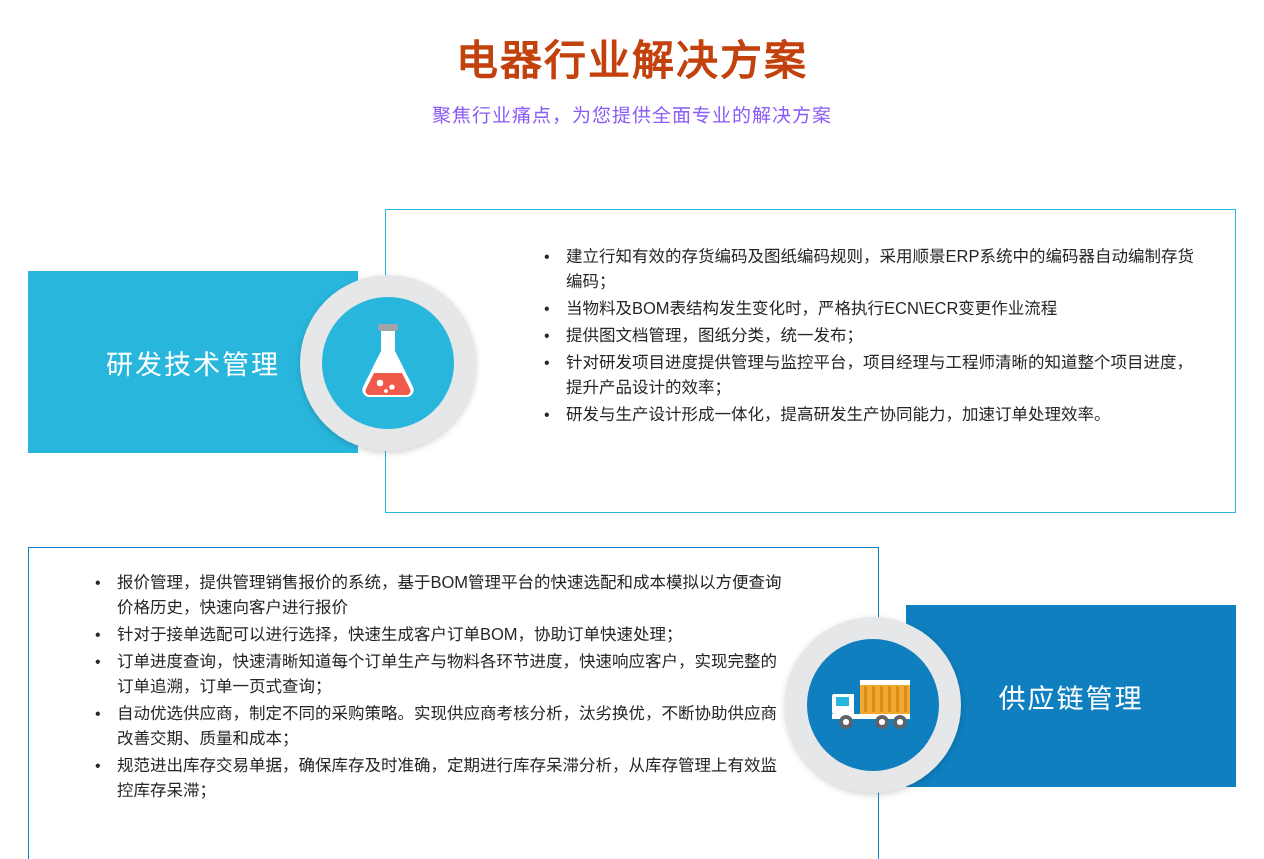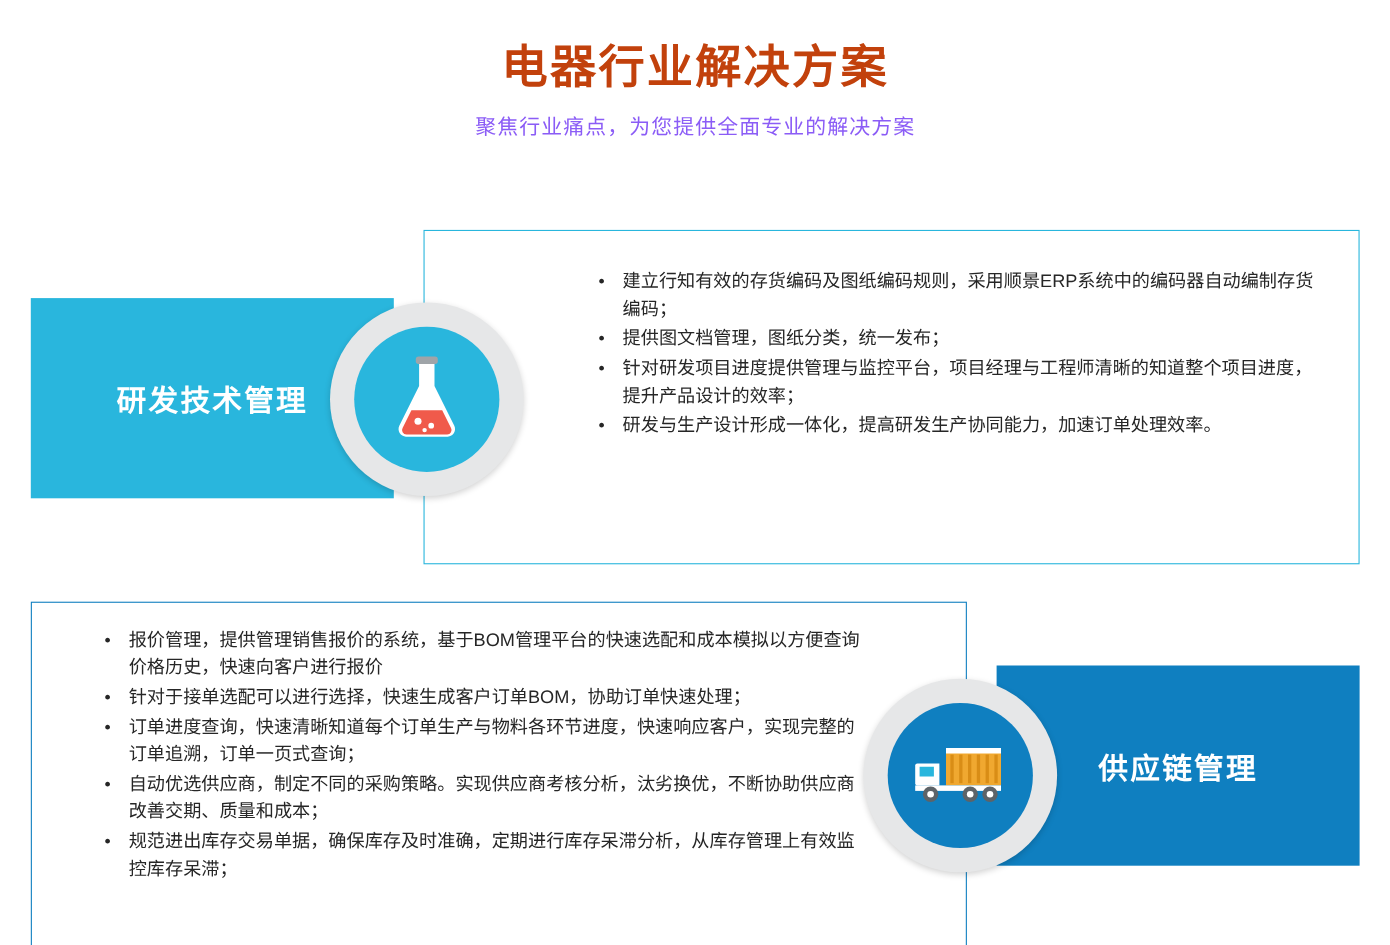--- a/index.html
+++ b/index.html
@@ -76,21 +76,21 @@
     position: absolute;
     display: flex;
     align-items: center;
     box-sizing: border-box;
   }
   .label-plate.cyan { background: #29b6dd; }
   .label-plate.blue { background: #0f7fc0; }
   .label-text {
     color: #ffffff;
     font-size: 27px;
-    font-weight: bold;
+    font-weight: normal;
     letter-spacing: 2px;
     width: 100%;
     text-align: center;
   }
 
   
   .badge {
     position: absolute;
     width: 176px;
     height: 176px;
@@ -132,20 +132,21 @@
 
 <div class="section">
 
   <div class="label-plate cyan" id="sec1-plate">
     <span class="label-text">研发技术管理</span>
   </div>
 
   <div class="text-box cyan" id="sec1-box">
     <ul class="bullet-list" id="sec1-list">
       <li>建立行知有效的存货编码及图纸编码规则，采用顺景ERP系统中的编码器自动编制存货编码；</li>
+      <li>当物料及BOM表结构发生变化时，严格执行ECN\ECR变更作业流程</li>
       <li>提供图文档管理，图纸分类，统一发布；</li>
       <li>针对研发项目进度提供管理与监控平台，项目经理与工程师清晰的知道整个项目进度，提升产品设计的效率；</li>
       <li>研发与生产设计形成一体化，提高研发生产协同能力，加速订单处理效率。</li>
     </ul>
   </div>
 
   <div class="badge" id="sec1-badge">
     <div class="badge-inner cyan">
       <span>
         <svg width="72" height="80" viewBox="0 0 72 80" xmlns="http://www.w3.org/2000/svg">

